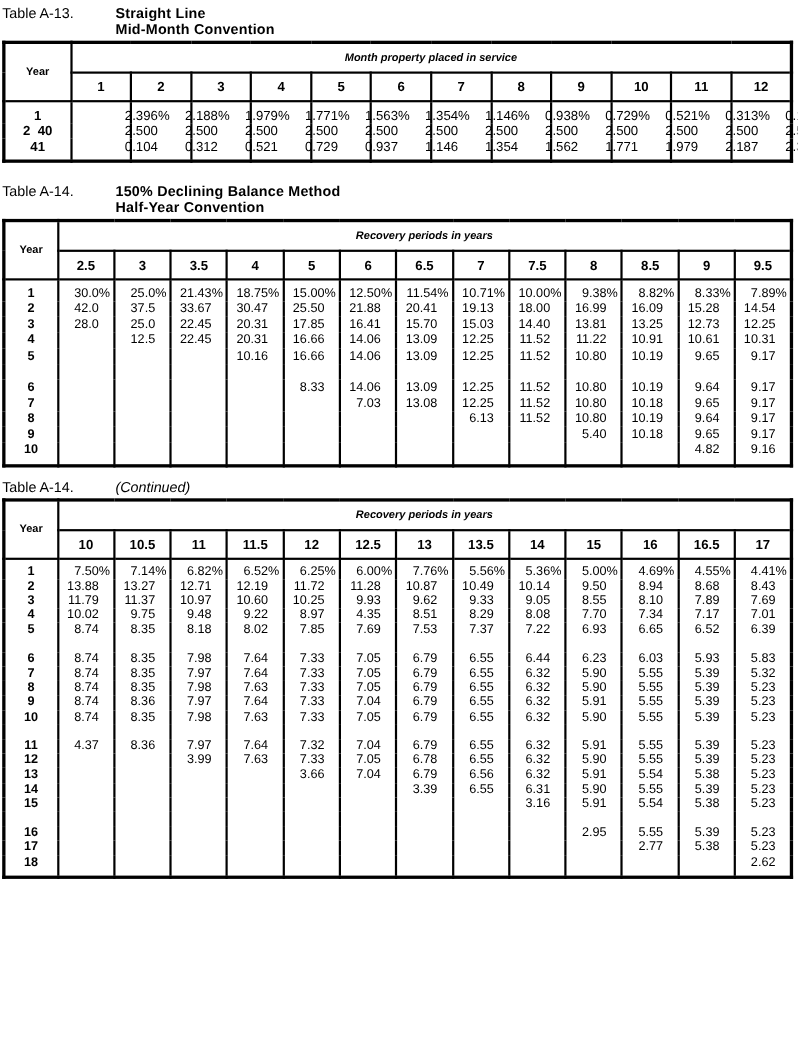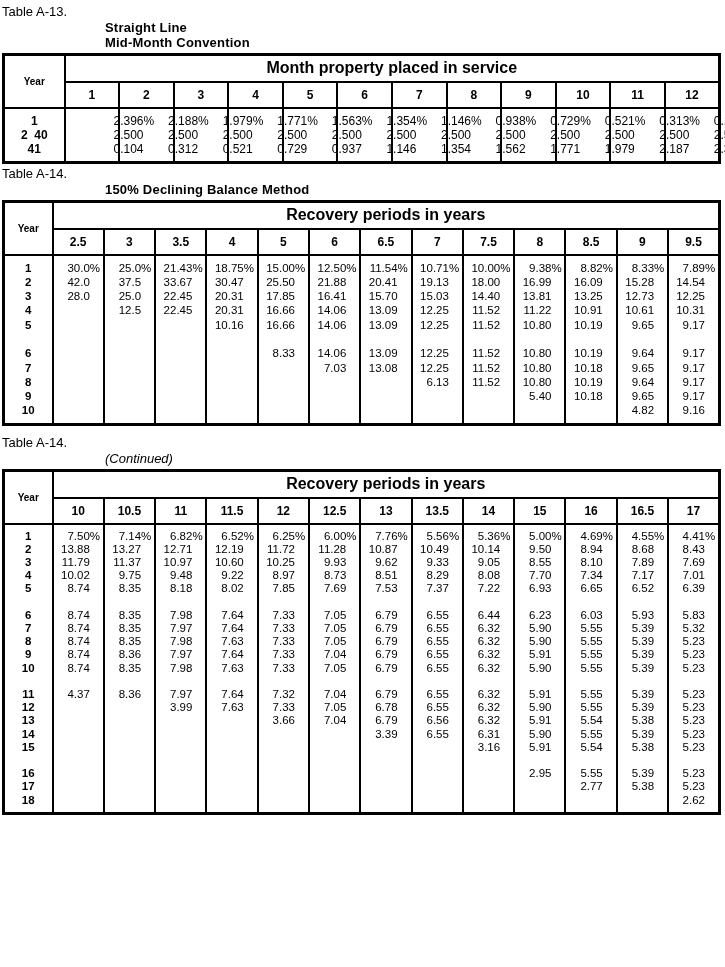--- a/index.html
+++ b/index.html
@@ -12,34 +12,34 @@
     position: relative;
     overflow: hidden;
   }
   .block { position: absolute; left: 2px; }
   #sec-a13  { top: 4px; }
   #sec-a14  { top: 166px; }
   #sec-a14c { top: 435px; }
 
   .caption { display: flex; align-items: flex-start; margin: 0 0 3px 0; font-size: 13px; line-height: 15px; gap: 20px; }
   .cap-label { flex: 0 0 83px; width: 83px; }
-  .cap-title { font-weight: bold; letter-spacing: 0.2px; margin-top: 16px; }
+  .cap-title { font-weight: bold; letter-spacing: 0.2px; }
   .continued .cap-title { font-style: italic; font-weight: normal; letter-spacing: 0; }
 
   table {
     table-layout: fixed;
     width: 719px;
     border-collapse: collapse;
     border: 3px solid #000;
     background: #fff;
   }
   th { border: 2px solid #000; font-weight: bold; text-align: center; padding: 0; }
   tr.h1 { height: 27px; }
   tr.h2 { height: 26px; }
-  th.span-h { font-size: 16px; }
+  th.span-h { font-size: 10px; font-style: italic; }
   th.col-h  { font-size: 12px; }
   th.year-h { font-size: 10px; }
 
   tbody td {
     border-left: 2px solid #000;
     border-right: 2px solid #000;
     border-top: 0; border-bottom: 0;
     padding: 0;
     vertical-align: top;
   }
@@ -156,20 +156,21 @@
           </tr>
         </tbody>
     </table>
   </section>
 
   <section class="block" id="sec-a14">
     <div class="caption">
       <span class="cap-label">Table A-14.</span>
       <div class="cap-title">
         <div>150% Declining Balance Method</div>
+        <div>Half-Year Convention</div>
       </div>
     </div>
     <table class="t14">
       <colgroup>
           <col class="c-year14">
           <col span="13">
         </colgroup>
       <thead>
           <tr class="h1">
             <th rowspan="2" class="year-h">Year</th>
@@ -454,21 +455,21 @@
             <td class="val"><span class="num">7.89</span><span class="u"></span></td>
             <td class="val"><span class="num">7.69</span><span class="u"></span></td>
           </tr>
           <tr>
             <td class="year">4</td>
             <td class="val"><span class="num">10.02</span><span class="u"></span></td>
             <td class="val"><span class="num">9.75</span><span class="u"></span></td>
             <td class="val"><span class="num">9.48</span><span class="u"></span></td>
             <td class="val"><span class="num">9.22</span><span class="u"></span></td>
             <td class="val"><span class="num">8.97</span><span class="u"></span></td>
-            <td class="val"><span class="num">8.73</span><span class="u"></span></td>
+            <td class="val"><span class="num">4.35</span><span class="u"></span></td>
             <td class="val"><span class="num">8.51</span><span class="u"></span></td>
             <td class="val"><span class="num">8.29</span><span class="u"></span></td>
             <td class="val"><span class="num">8.08</span><span class="u"></span></td>
             <td class="val"><span class="num">7.70</span><span class="u"></span></td>
             <td class="val"><span class="num">7.34</span><span class="u"></span></td>
             <td class="val"><span class="num">7.17</span><span class="u"></span></td>
             <td class="val"><span class="num">7.01</span><span class="u"></span></td>
           </tr>
           <tr>
             <td class="year">5</td>

